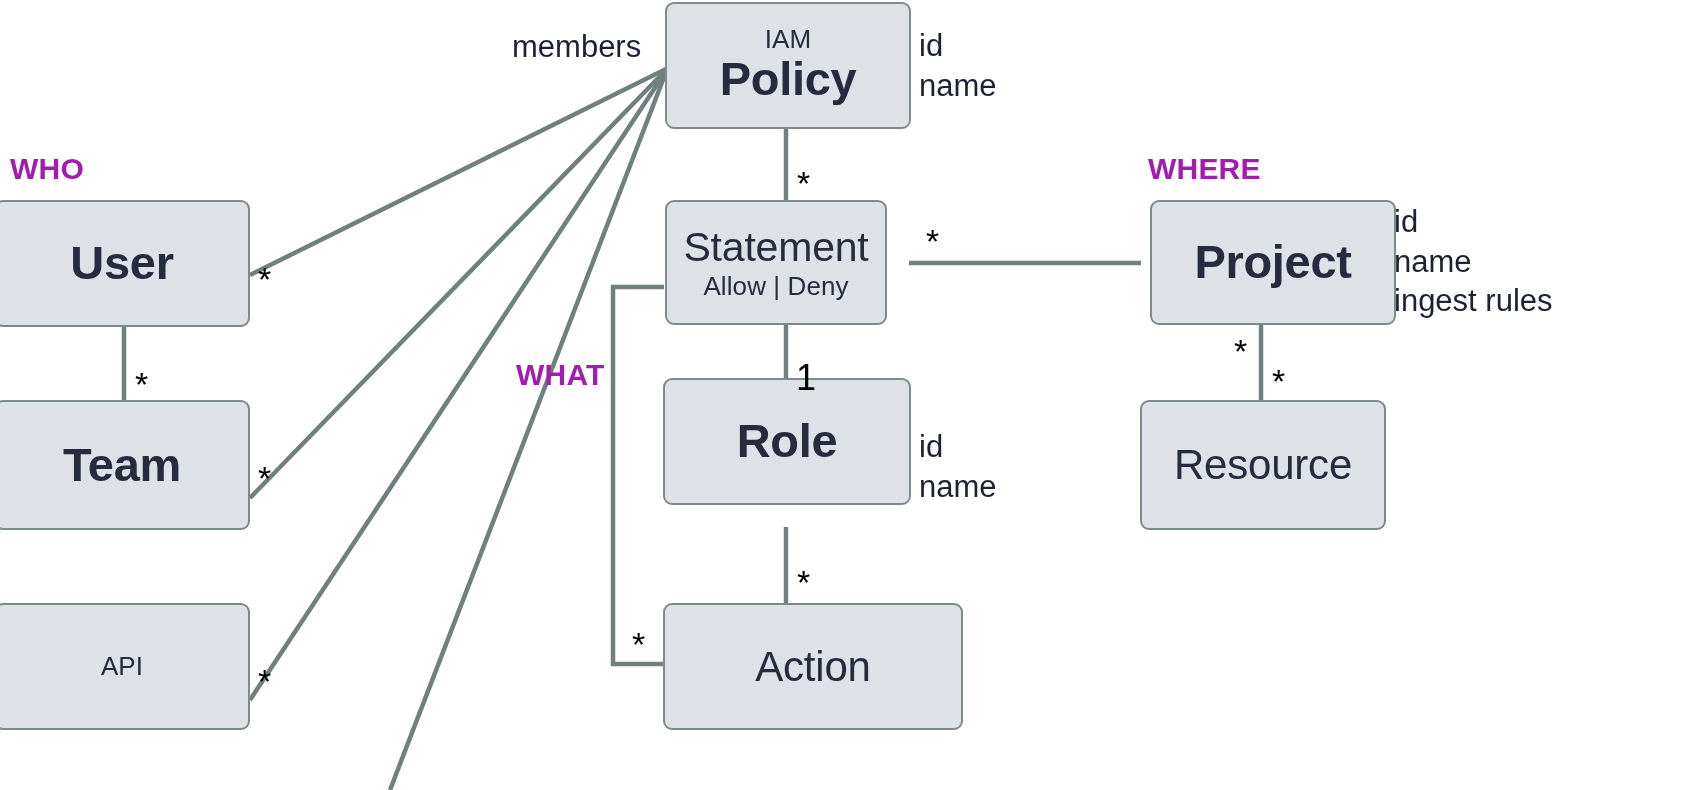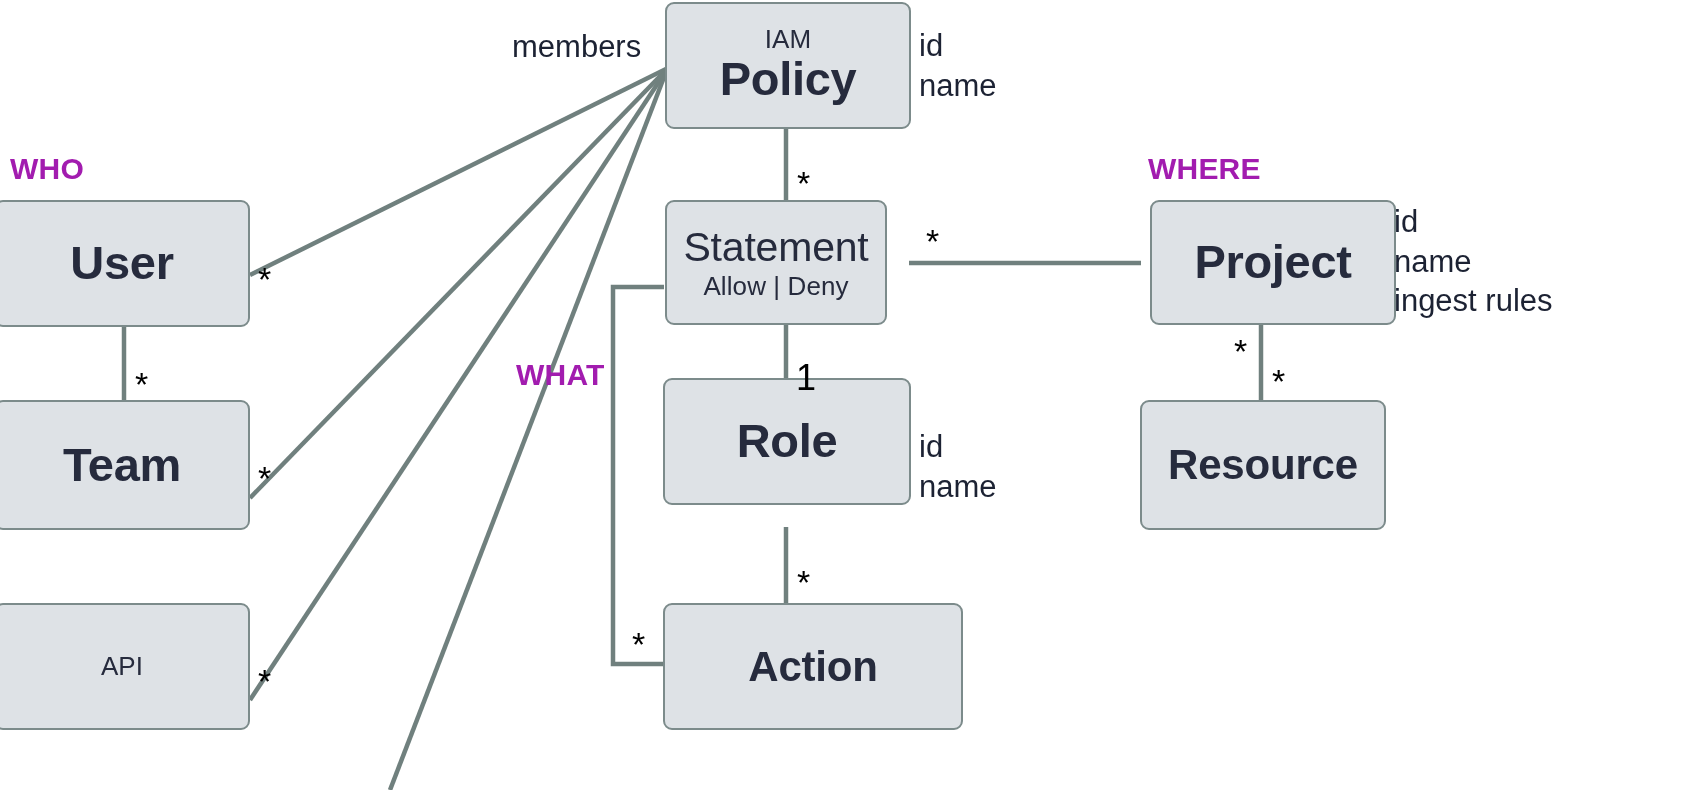--- a/index.html
+++ b/index.html
@@ -48,21 +48,21 @@
   }
   .node .ttl-bold {
     font-size: 47px;
     font-weight: 700;
     line-height: 1.08;
     color: #262b3d;
     letter-spacing: -0.3px;
   }
   .node .ttl-reg {
     font-size: 42px;
-    font-weight: 700;
+    font-weight: 400;
     line-height: 1.08;
     color: #262b3d;
     letter-spacing: -0.2px;
   }
   .node .ttl-mid {
     font-size: 41px;
     font-weight: 400;
     line-height: 1.08;
     color: #262b3d;
     letter-spacing: -0.2px;

